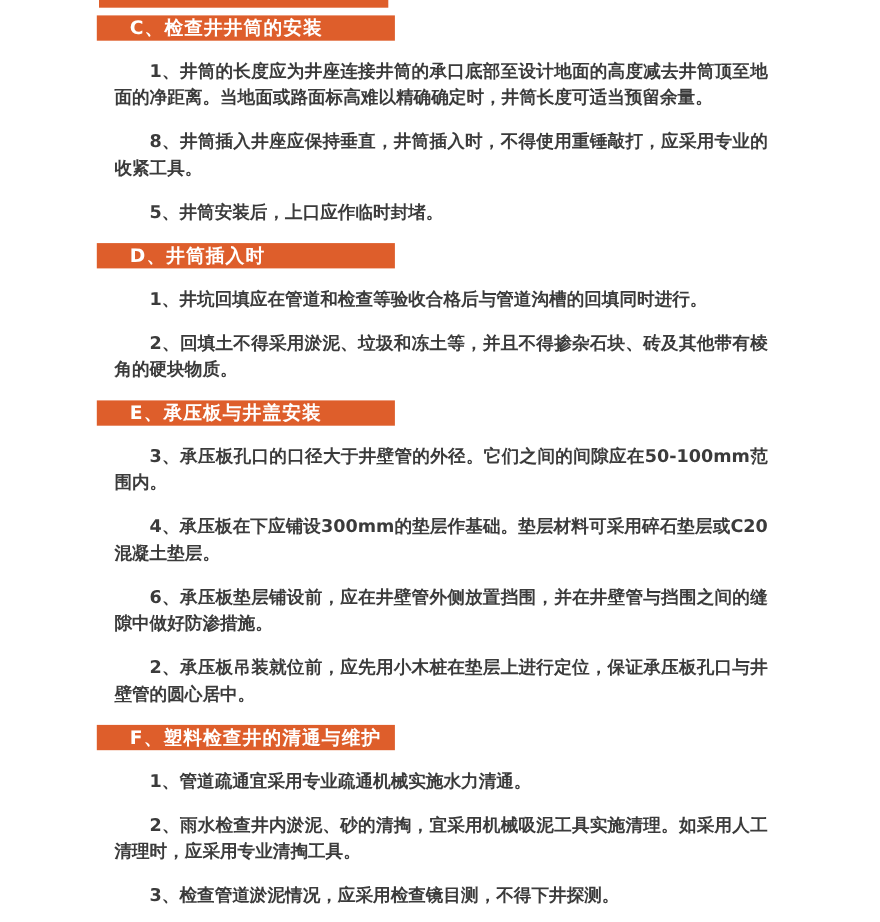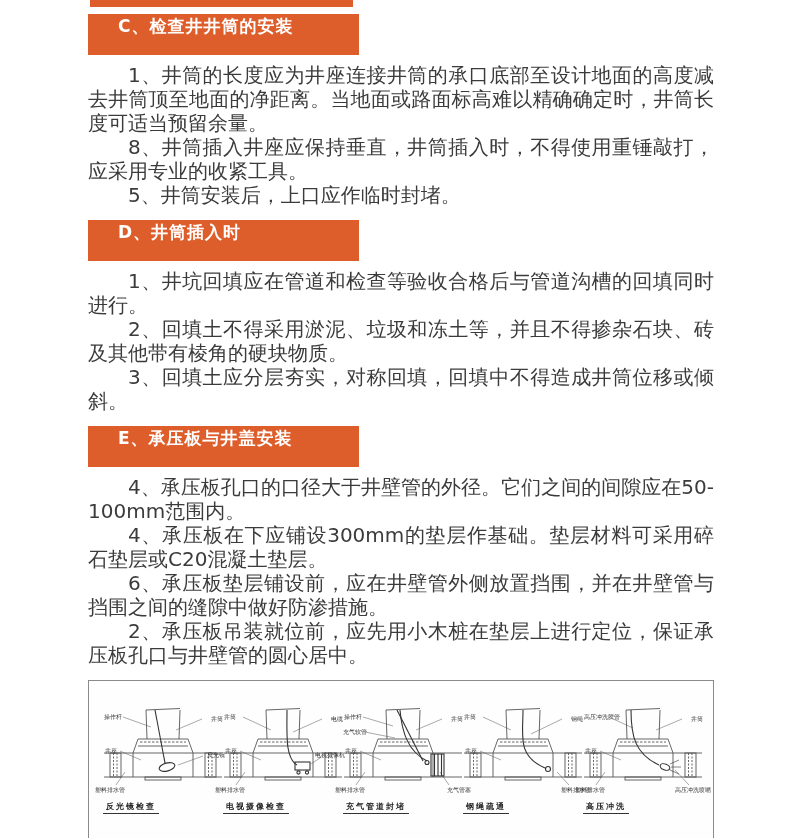--- a/index.html
+++ b/index.html
@@ -6,28 +6,28 @@
   body{
     width:800px;height:838px;background:#ffffff;
     font-family:"DejaVu Sans","Liberation Sans",sans-serif;
     color:var(--body-text,#3b3b3b);
   }
   .page{position:relative;width:800px;height:838px;background:#fff;overflow:hidden;}
   .top-strip{position:absolute;left:90px;top:0;width:263px;height:7px;background:var(--header-bg,#de5e2b);}
   .content{padding:14px 86px 0 88px;}
   .sec{margin:0 0 13px 0;}
   .sec-header{
-    width:271px;height:41px;line-height:25px;box-sizing:border-box;
+    width:271px;height:23px;line-height:25px;box-sizing:border-box;
     background:var(--header-bg,#de5e2b);color:var(--header-text,#ffffff);
     font-size:17px;font-weight:bold;padding-left:30px;letter-spacing:1px;
     margin:0 0 8px 0;
   }
   .item{
-    margin:0;font-size:20px;line-height:24px;text-align:justify;
-    text-indent:2em;color:var(--body-text,#3b3b3b);
+    margin:16px;font-size:16px;line-height:24px;text-align:justify;
+    text-indent:2em;color:var(--body-text,#3b3b3b);font-weight:bold;
   }
   
   .panel{
     margin-top:10px;height:158px;border:1px solid var(--panel-border,#8a8a8a);
     background:#fefefe;display:flex;align-items:center;justify-content:space-between;
     padding:0 14px;box-sizing:content-box;
   }
   .figure{width:122px;display:flex;flex-direction:column;align-items:flex-start;}
   .fig-canvas{position:relative;width:120px;height:88px;}
   .fig-canvas svg{position:absolute;left:0;top:0;}
@@ -57,31 +57,36 @@
       <div class="sec-header">C、检查井井筒的安装</div>
       <p class="item">1、井筒的长度应为井座连接井筒的承口底部至设计地面的高度减去井筒顶至地面的净距离。当地面或路面标高难以精确确定时，井筒长度可适当预留余量。</p>
       <p class="item">8、井筒插入井座应保持垂直，井筒插入时，不得使用重锤敲打，应采用专业的收紧工具。</p>
       <p class="item">5、井筒安装后，上口应作临时封堵。</p>
     </section>
 
     <section class="sec">
       <div class="sec-header">D、井筒插入时</div>
       <p class="item">1、井坑回填应在管道和检查等验收合格后与管道沟槽的回填同时进行。</p>
       <p class="item">2、回填土不得采用淤泥、垃圾和冻土等，并且不得掺杂石块、砖及其他带有棱角的硬块物质。</p>
-      <p class="item">3、回填土应分层夯实，对称回填，回填中不得造成井筒位移或倾斜。</p>
     </section>
 
     <section class="sec">
       <div class="sec-header">E、承压板与井盖安装</div>
-      <p class="item">4、承压板孔口的口径大于井壁管的外径。它们之间的间隙应在50-100mm范围内。</p>
+      <p class="item">3、承压板孔口的口径大于井壁管的外径。它们之间的间隙应在50-100mm范围内。</p>
       <p class="item">4、承压板在下应铺设300mm的垫层作基础。垫层材料可采用碎石垫层或C20混凝土垫层。</p>
       <p class="item">6、承压板垫层铺设前，应在井壁管外侧放置挡围，并在井壁管与挡围之间的缝隙中做好防渗措施。</p>
       <p class="item">2、承压板吊装就位前，应先用小木桩在垫层上进行定位，保证承压板孔口与井壁管的圆心居中。</p>
     </section>
 
+    <section class="sec">
+      <div class="sec-header">F、塑料检查井的清通与维护</div>
+      <p class="item">1、管道疏通宜采用专业疏通机械实施水力清通。</p>
+      <p class="item">2、雨水检查井内淤泥、砂的清掏，宜采用机械吸泥工具实施清理。如采用人工清理时，应采用专业清掏工具。</p>
+      <p class="item">3、检查管道淤泥情况，应采用检查镜目测，不得下井探测。</p>
+    </section>
 
     <div class="panel">
 
       <div class="figure">
         <div class="fig-canvas">
           <svg width="120" height="88" viewBox="0 0 120 88">
             <g stroke="#555" stroke-width="0.9" fill="none">
               <line x1="1" y1="47" x2="30" y2="47"></line>
                 <line x1="90" y1="47" x2="119" y2="47"></line>
               <line x1="1" y1="71" x2="119" y2="71"></line>

